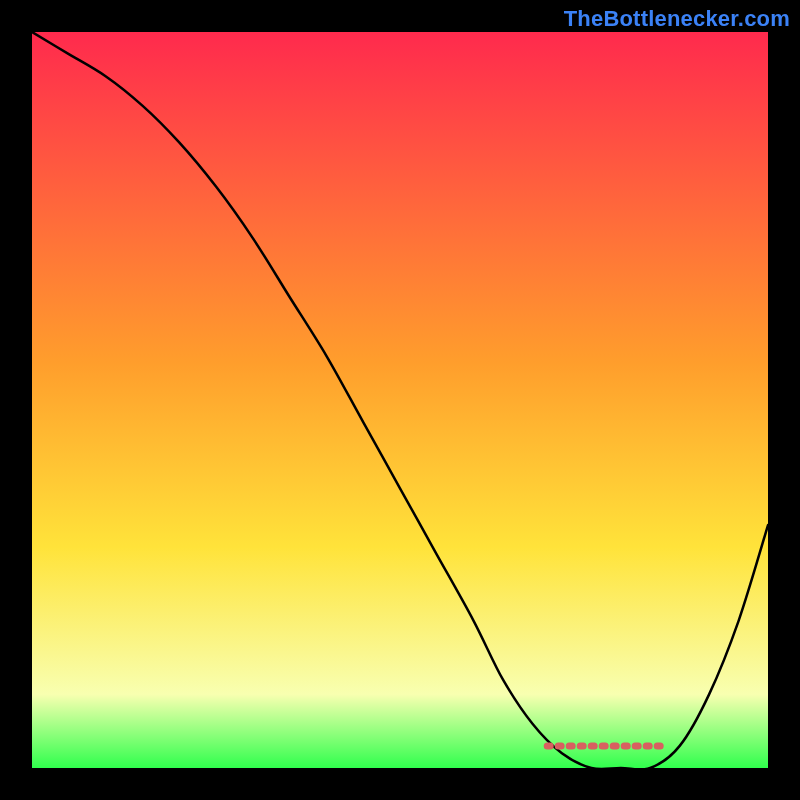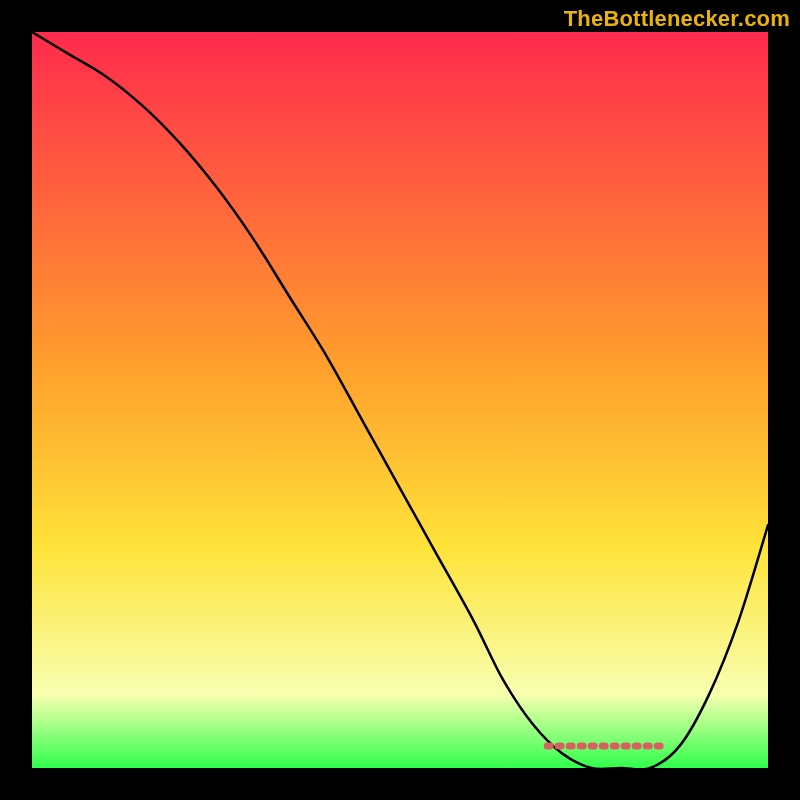--- a/index.html
+++ b/index.html
@@ -13,21 +13,21 @@
   }
   .canvas {
     position: relative;
     width: 800px;
     height: 800px;
   }
   .watermark {
     position: absolute;
     top: 6px;
     right: 10px;
-    color: #eab308;
+    color: #3b82f6;
     font-size: 22px;
     font-weight: bold;
     letter-spacing: 0.2px;
     z-index: 10;
   }
   .plot-area {
     position: absolute;
     left: 32px;
     top: 32px;
     width: 736px;

